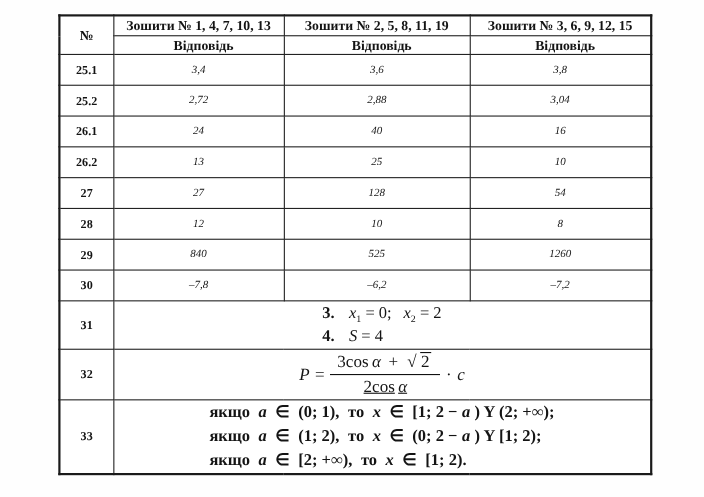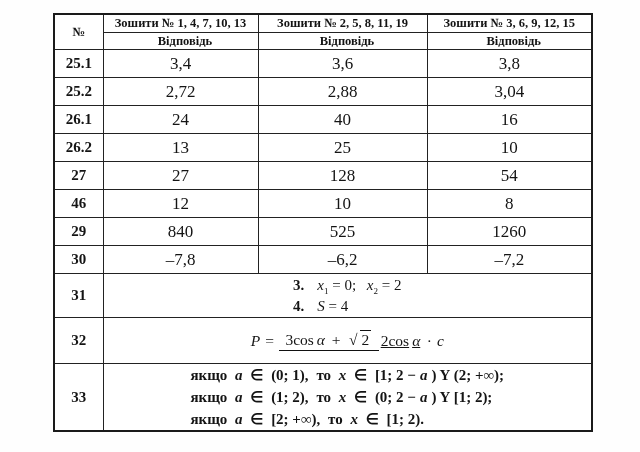--- a/index.html
+++ b/index.html
@@ -18,35 +18,35 @@
   td {
     border:1.5px solid #222;
     padding:0 2px;
     text-align:center; vertical-align:middle;
     overflow:hidden; white-space:nowrap;
   }
   tr.hdr1 td { font-weight:bold; font-size:12.5px; height:17px; }
   tr.hdr2 td { font-weight:bold; font-size:12.5px; height:16px;padding-left:11px; }
   td.corner { font-size:13px; }
   tr.dr { height:28px; }
-  td.num { font-weight:bold; font-size:15px;margin-top:44px; }
-  td.ans { font-size:17px; }
+  td.num { font-weight:bold; font-size:11px;margin-top:44px; }
+  td.ans { font-size:10px;font-style:italic; }
   tr.r31 { height:44px; }
   tr.r32 { height:46px; }
   tr.r33 { height:65px; }
   td.merged { text-align:center;margin-left:28px; }
   .center-block { display:inline-block; text-align:left; font-size:15px; line-height:21px; }
   .mline .mk { font-weight:bold; margin-right:13px; }
   .it { font-style:italic; }
   sub.msub { font-size:9px; line-height:0; }
   .mgap { margin-left:7px; }
   
   .formula { display:inline-flex; align-items:center; font-size:15.5px; }
   .formula > span { margin:0 2.5px; }
-  .frac { display:inline-flex; flex-direction:row; text-align:center; line-height:1.25; margin:0 3px; }
+  .frac { display:inline-flex; flex-direction:column; text-align:center; line-height:1.25; margin:0 3px; }
   .fnum { border-bottom:1.4px solid #111; padding:0 5px 1px 5px; }
   .fden { padding-top:1px;text-decoration:underline; }
   .fnum span, .fden span { margin:0 1.5px; }
   .sqrt { white-space:nowrap; }
   .rad { border-top:1.4px solid #111; padding:0 2px 0 1px; }
   
   .r33 .center-block { line-height:22px; font-size:15px;font-weight:bold; }
   .iline span { margin-right:4px; }
   .iline span:last-child { margin-right:0; }
 </style>
@@ -98,21 +98,21 @@
         <td class="ans">25</td>
         <td class="ans">10</td>
       </tr>
       <tr class="dr">
         <td class="num">27</td>
         <td class="ans">27</td>
         <td class="ans">128</td>
         <td class="ans">54</td>
       </tr>
       <tr class="dr">
-        <td class="num">46</td>
+        <td class="num">28</td>
         <td class="ans">12</td>
         <td class="ans">10</td>
         <td class="ans">8</td>
       </tr>
       <tr class="dr">
         <td class="num">29</td>
         <td class="ans">840</td>
         <td class="ans">525</td>
         <td class="ans">1260</td>
       </tr>

